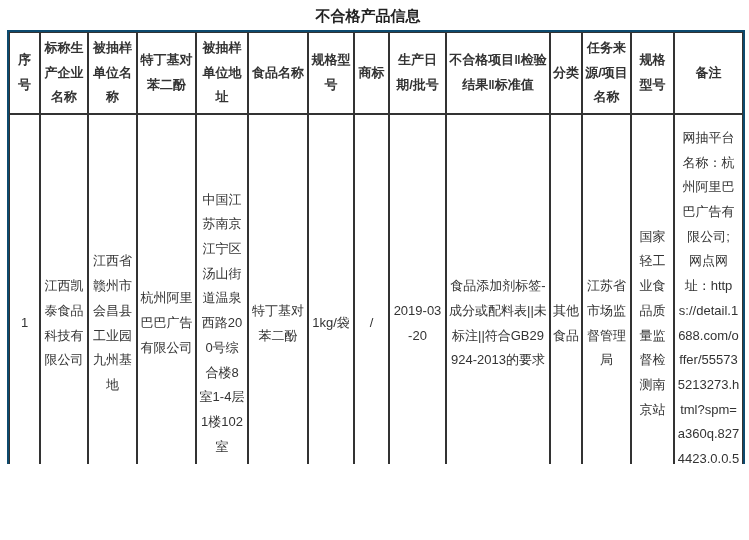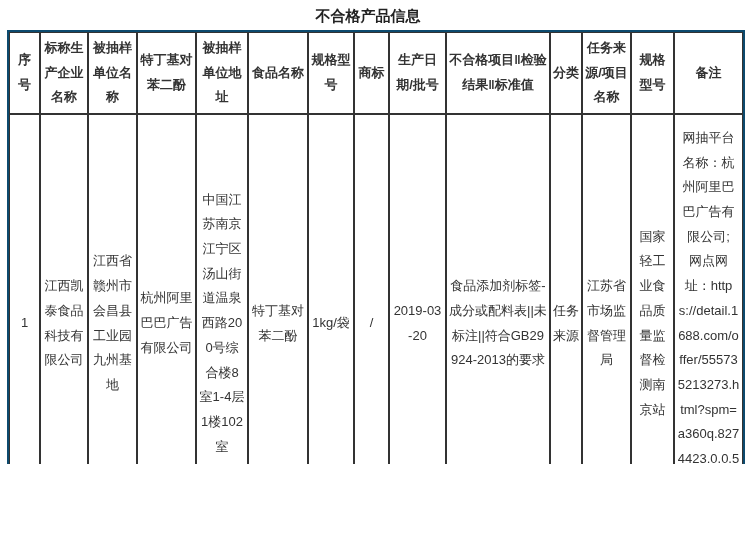--- a/index.html
+++ b/index.html
@@ -95,21 +95,21 @@
         <td>1</td>
         <td>江西凯泰食品科技有限公司</td>
         <td>江西省赣州市会昌县工业园九州基地</td>
         <td>杭州阿里巴巴广告有限公司</td>
         <td>中国江苏南京江宁区汤山街道温泉西路200号综合楼8室1-4层1楼102室</td>
         <td>特丁基对苯二酚</td>
         <td>1kg/袋</td>
         <td>/</td>
         <td>2019-03-20</td>
         <td>食品添加剂标签-成分或配料表||未标注||符合GB29924-2013的要求</td>
-        <td>任务来源</td>
+        <td>其他食品</td>
         <td>江苏省市场监督管理局</td>
         <td>国家轻工业食品质量监督检测南京站</td>
         <td>网抽平台名称：杭州阿里巴巴广告有限公司;
 网点网址：https://detail.1688.com/offer/555735213273.html?spm=a360q.8274423.0.0.5a014c9add91uF</td>
       </tr>
       <tr class="empty-row">
         <td></td>
         <td></td>
         <td></td>
         <td></td>

